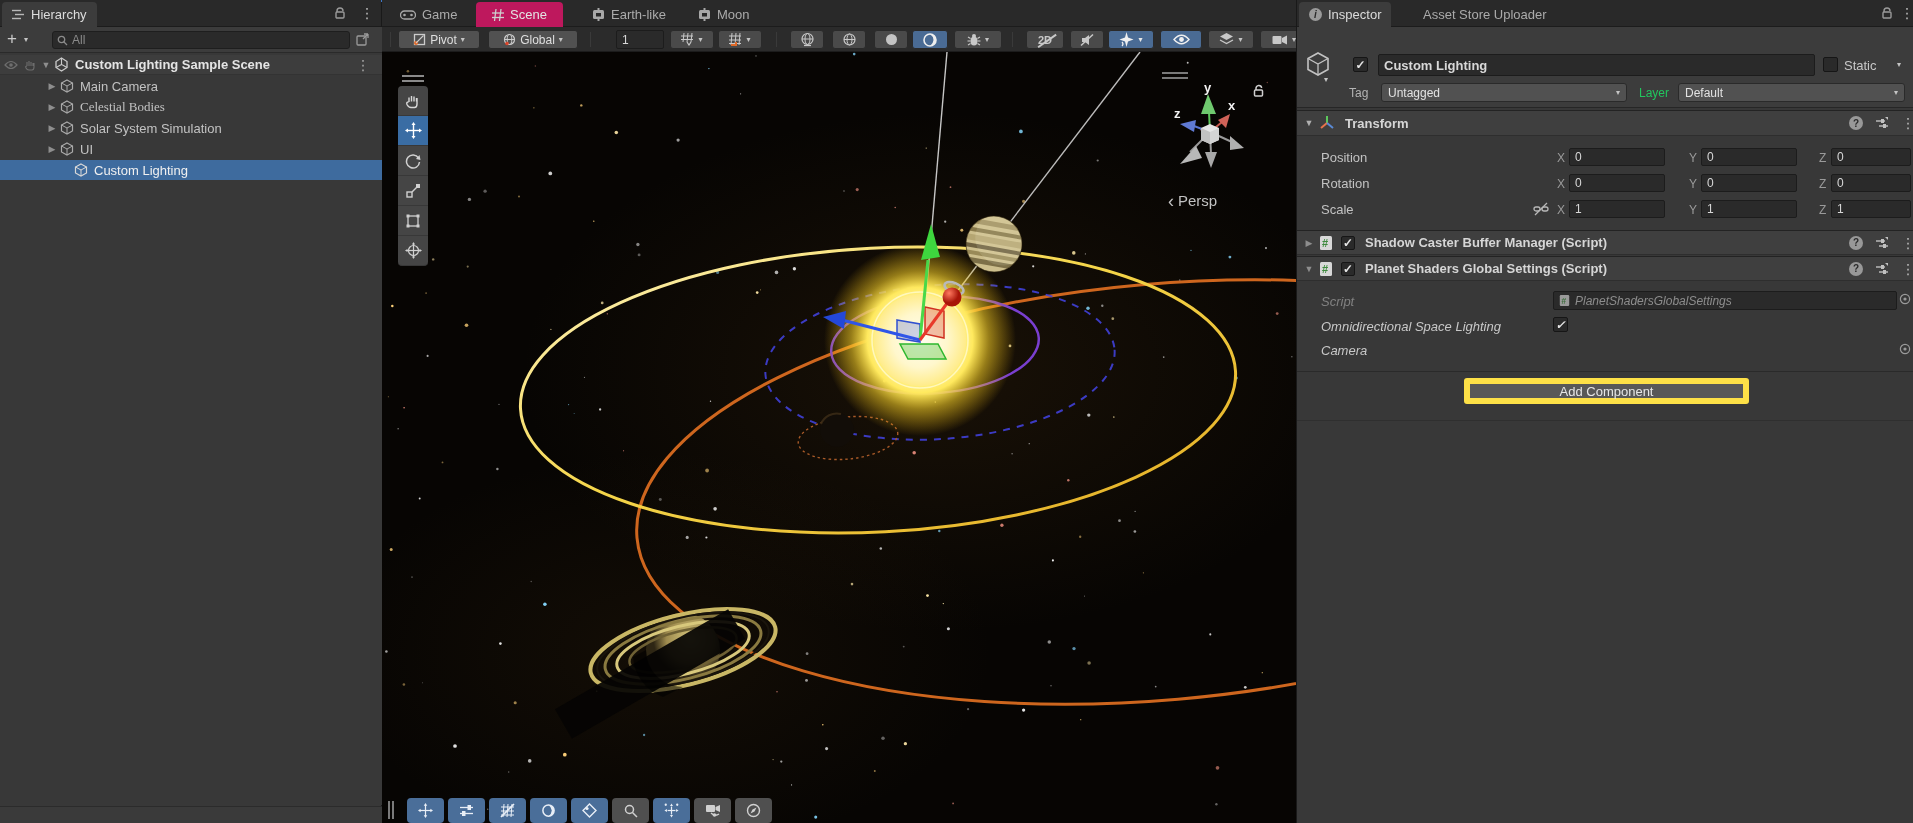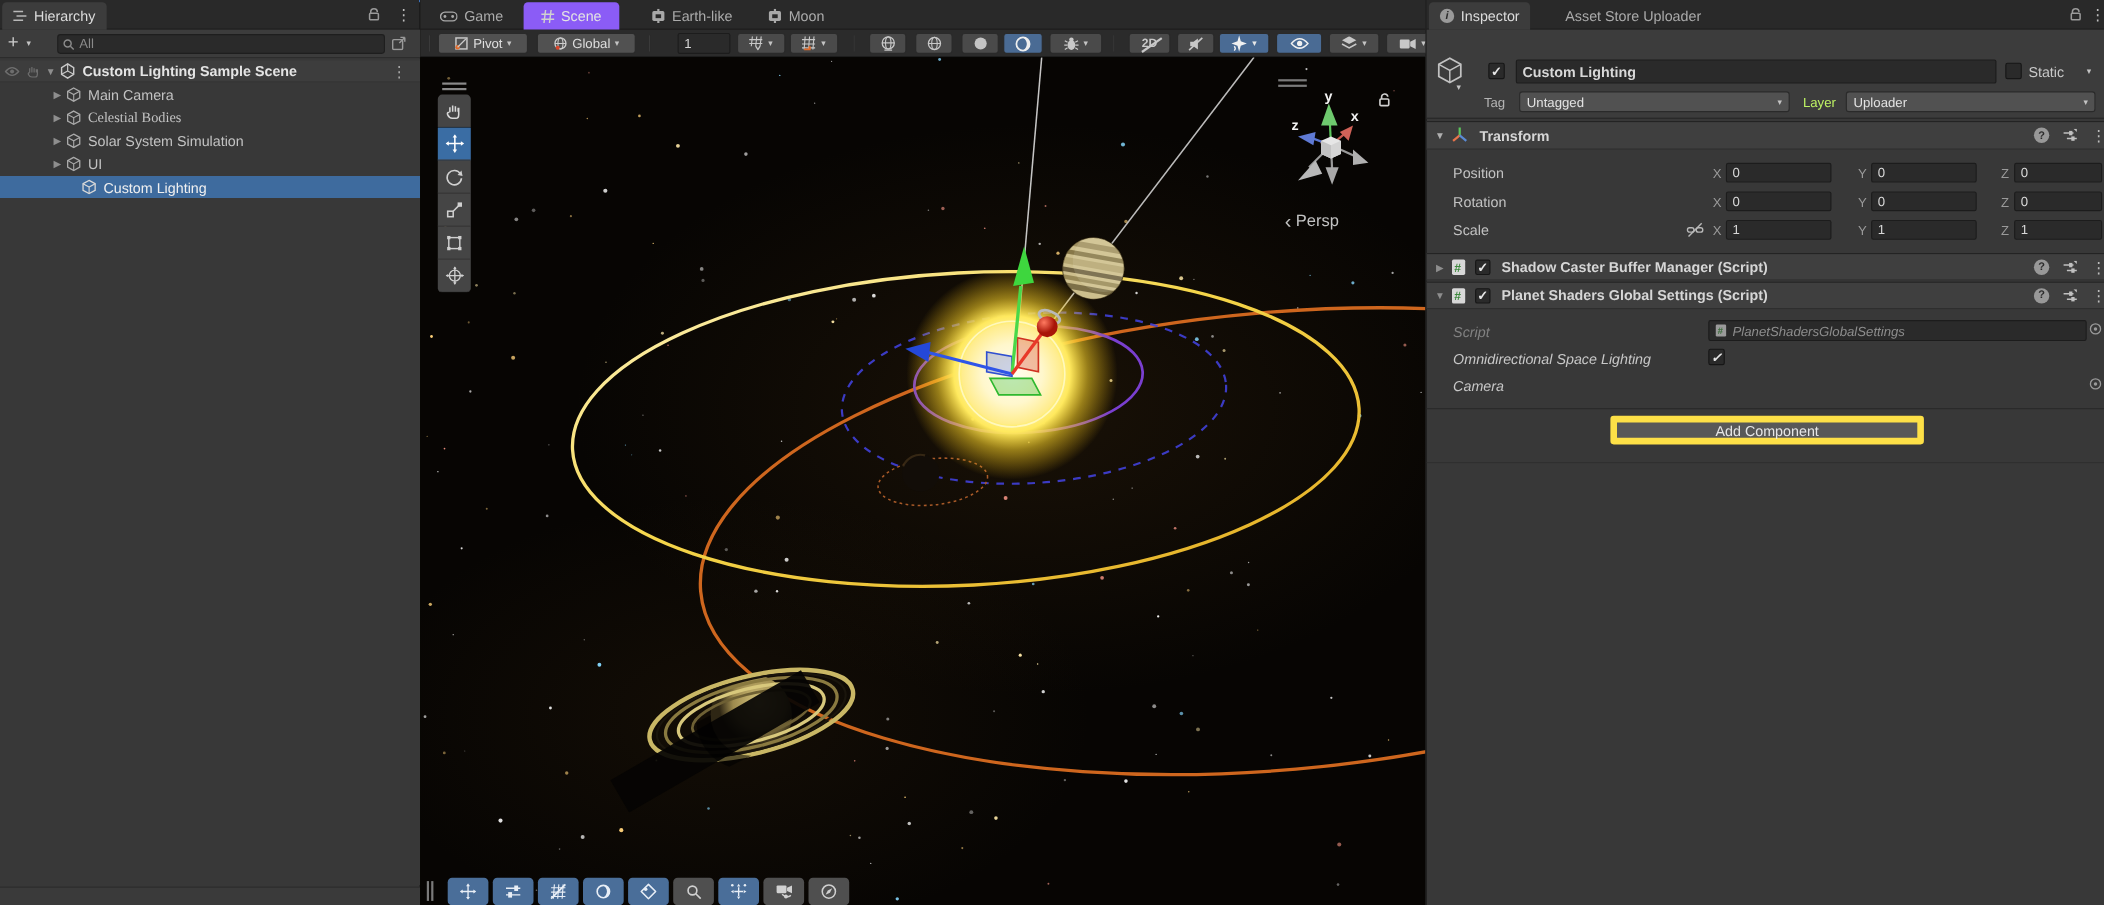--- a/index.html
+++ b/index.html
@@ -6,21 +6,21 @@
   html,body { background:#1a1a1a; }
   body { font-family:"Liberation Sans", sans-serif; }
   #win { position:relative; width:1913px; height:823px; background:#282828; overflow:hidden;
          color:#c8c8c8; font-size:13px; -webkit-font-smoothing:antialiased; }
   .abs { position:absolute; }
   .panel { position:absolute; top:0; height:823px; }
   .tabbar { position:absolute; top:0; left:0; right:0; height:27px; background:#292929; border-bottom:1px solid #1c1c1c; }
   .tab { position:absolute; top:2px; height:25px; display:flex; align-items:center; gap:6px;
          padding:0 10px; color:#ababab; font-size:13px; border-radius:4px 4px 0 0; cursor:default; }
   .tab.active { background:#3c3c3c; color:#dcdcdc; }
-  .tab.active.lighter { background:#8b5cf6; color:#e3e3e3; }
+  .tab.active.lighter { background:#be185d; color:#e3e3e3; }
   .toolstrip { position:absolute; left:0; right:0; top:27px; height:25px; }
   .btn { position:absolute; display:flex; align-items:center; justify-content:center; gap:4px;
          background:#515151; border-radius:3px; color:#dfdfdf; font-size:12px; height:19px; top:3px;
          border:1px solid #2a2a2a; }
   .iconbtn { background:#4a4a4a; }
   .bluebtn { background:#4a6b94 !important; }
   .ddarrow { font-size:8px; color:#c4c4c4; line-height:1; }
   .sep { position:absolute; top:5px; width:1px; height:15px; background:#202020; border-right:1px solid #3a3a3a; }
   .field { background:#2a2a2a; border:1px solid #1c1c1c; border-radius:2px; color:#d8d8d8;
            font-size:12px; font-family:"Liberation Sans",sans-serif; padding:0 5px; outline:none; }
@@ -857,23 +857,23 @@
       <input class="field" style="position: absolute; left: 81px; top: 27px; width: 437px; height: 22px; font-weight: bold; font-size: 13px;" value="Custom Lighting">
       <div class="cb" style="left:526px;top:30px;"></div>
       <span style="position:absolute;left:547px;top:31px;font-size:13px;color:#c8c8c8;">Static</span>
       <span class="ddarrow" style="position:absolute;left:600px;top:34px;">▾</span>
 
       <span style="position:absolute;left:52px;top:59px;font-size:12px;color:#b4b4b4;">Tag</span>
       <div class="ddown" style="left:84px;top:56px;width:246px;">
         <span>Untagged</span>
         <span class="ddarrow">▾</span>
       </div>
-      <span style="position:absolute;left:342px;top:59px;font-size:12px;color:#bef264;">Layer</span>
+      <span style="position:absolute;left:342px;top:59px;font-size:12px;color:#22c55e;">Layer</span>
       <div class="ddown" style="left:381px;top:56px;width:227px;">
-        <span>Uploader</span>
+        <span>Default</span>
         <span class="ddarrow">▾</span>
       </div>
     </div>
 
     <div class="comp-header" style="top:110px;height:26px;">
       <span class="expander" style="margin-left:6px;color:#b0b0b0;">▼</span>
       <span style="margin-left:4px;display:flex;">
         <svg width="16" height="16" viewBox="0 0 16 16">
             <line x1="8" y1="8" x2="8" y2="1" stroke="#5cc75c" stroke-width="2"></line>
             <line x1="8" y1="8" x2="2" y2="13" stroke="#e8734a" stroke-width="2"></line>

